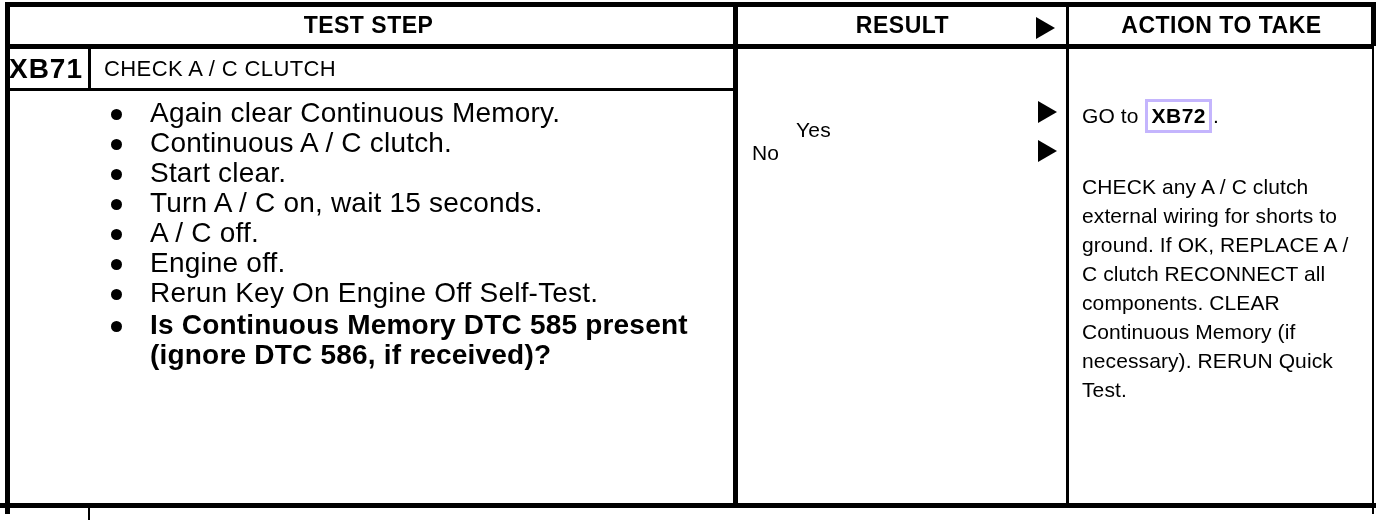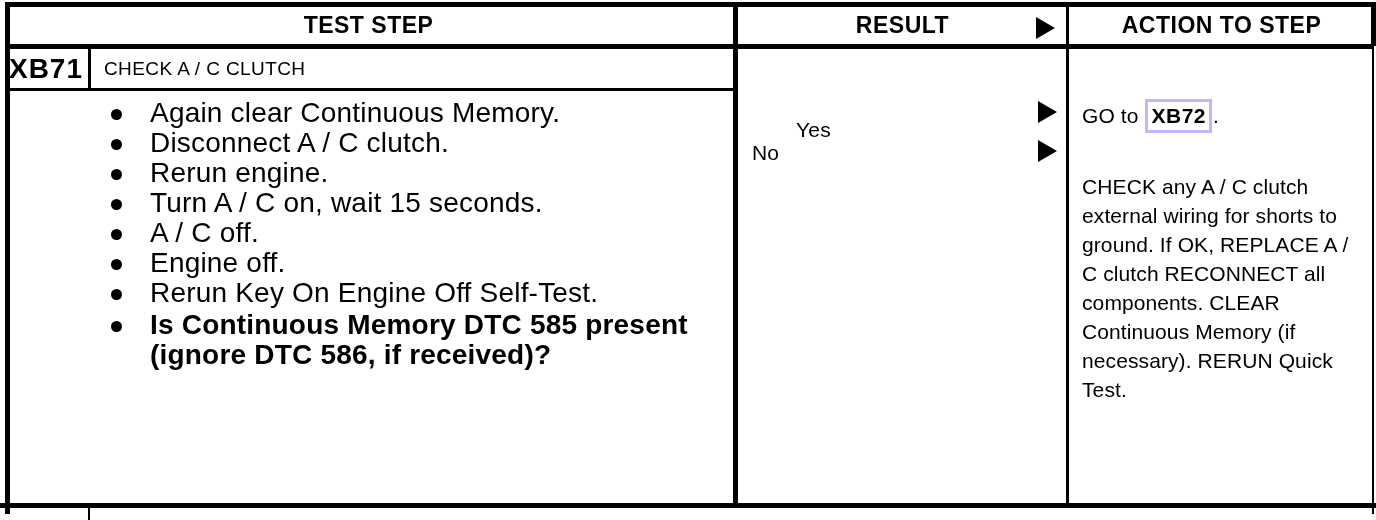--- a/index.html
+++ b/index.html
@@ -79,21 +79,21 @@
     font-size: 28px;
     letter-spacing: 1px;
   }
   #step-title {
     position: absolute;
     left: 104px;
     top: 52px;
     height: 34px;
     display: flex;
     align-items: center;
-    font-size: 19px;
+    font-size: 22px;
     letter-spacing: 0.4px;
   }
 
   
   #step-list {
     position: absolute;
     left: 106px;
     top: 98px;
     width: 615px;
   }
@@ -183,38 +183,38 @@
   <div class="rule-v" style="left:88px;  top:506px; height:14px; width:2px;"></div>
   <div class="rule-v thick" style="left:733px; top:2px; height:504px;"></div>
   <div class="rule-v" style="left:1066px; top:2px;  height:504px;"></div>
 
   <div class="col-header" id="hdr-test-step">TEST STEP</div>
 
   <div class="col-header" id="hdr-result">RESULT</div>
 
   <div class="hdr-arrow" id="hdr-arrow-result"></div>
 
-  <div class="col-header" id="hdr-action">ACTION TO STEP</div>
+  <div class="col-header" id="hdr-action">ACTION TO TAKE</div>
 
   <div id="step-id">XB71</div>
 
   <div id="step-title">CHECK A / C CLUTCH</div>
 
   <div id="step-list">
     <div class="step-item">
       <span class="bullet"></span>
       <span>Again clear Continuous Memory.</span>
     </div>
     <div class="step-item">
       <span class="bullet"></span>
-      <span>Disconnect A / C clutch.</span>
-    </div>
-    <div class="step-item">
-      <span class="bullet"></span>
-      <span>Rerun engine.</span>
+      <span>Continuous A / C clutch.</span>
+    </div>
+    <div class="step-item">
+      <span class="bullet"></span>
+      <span>Start clear.</span>
     </div>
     <div class="step-item">
       <span class="bullet"></span>
       <span>Turn A / C on, wait 15 seconds.</span>
     </div>
     <div class="step-item">
       <span class="bullet"></span>
       <span>A / C off.</span>
     </div>
     <div class="step-item">

